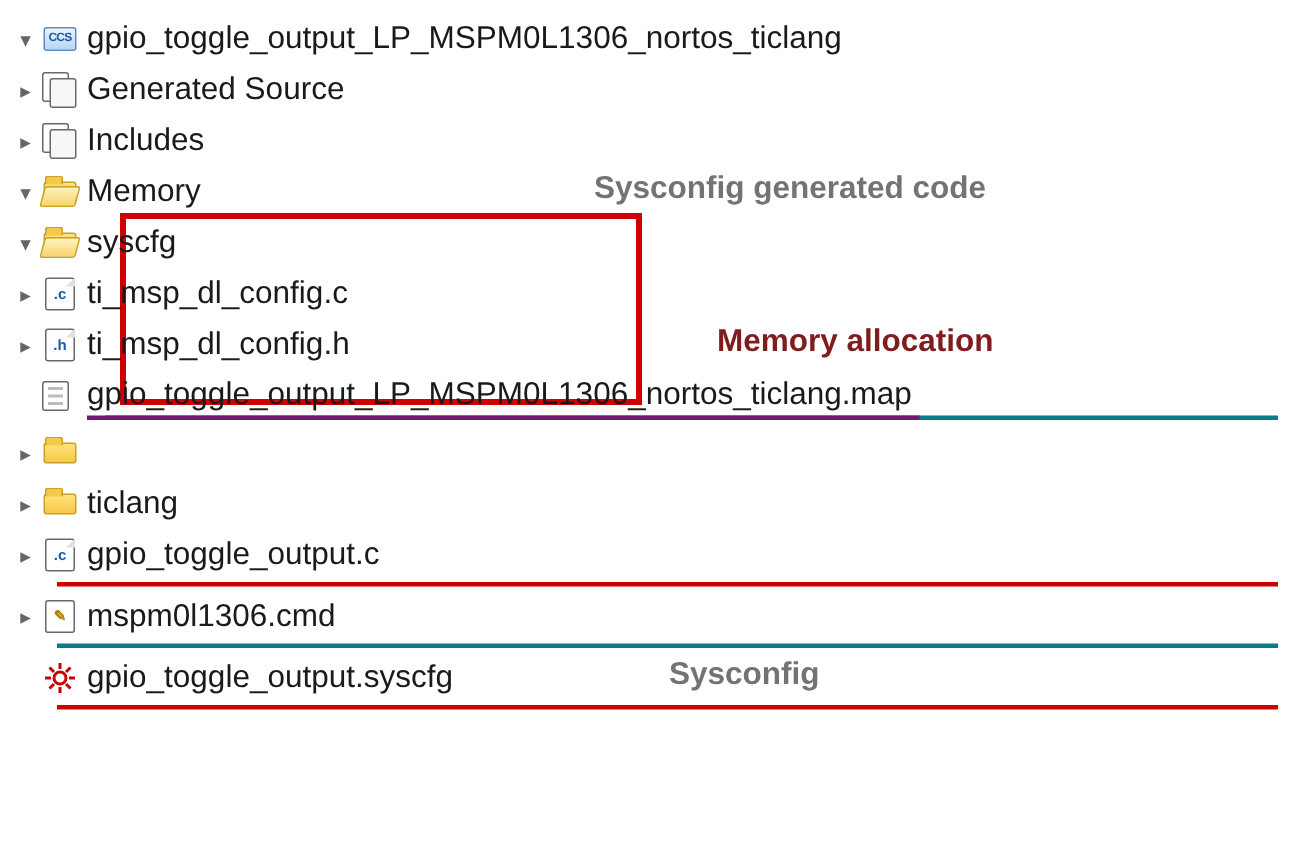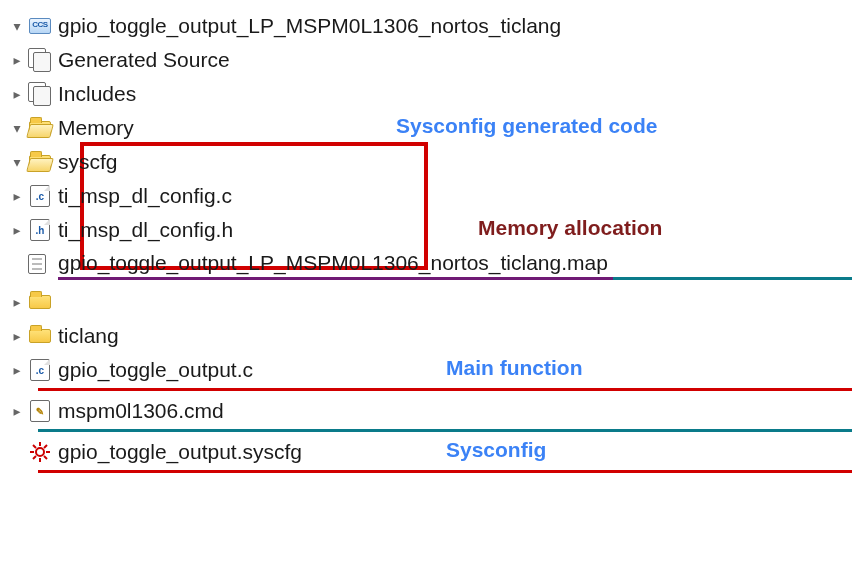--- a/index.html
+++ b/index.html
@@ -36,21 +36,21 @@
       align-items: center;
       justify-content: center;
     }
     .label { white-space: nowrap; }
     .ann {
       position: absolute;
       font-weight: 700;
       font-size: 21px;
       white-space: nowrap;
     }
-    .red { color: #3b82f6; }
+    .red { color: #737373; }
     .teal { color: #7f1d1d; }
     .redbox {
       position: absolute;
       border: 4px solid #d10000;
       pointer-events: none;
     }
     
     .icon-folder {
       width: 22px; height: 14px;
       background: linear-gradient(#ffe27a,#f7c948);
@@ -222,21 +222,20 @@
       </span>
     <span class="label">ticlang</span>
   </div>
 
   <div class="node pad1 row-block" style="position:relative;">
     <span class="caret">▸</span>
     <span class="icon-slot">
         <span class="icon-file corner">.c</span>
       </span>
     <span class="label">gpio_toggle_output.c</span>
-    <span class="ann red" style="left:438px; top:2px;">Main function</span>
   </div>
   <div style="margin-left:30px;border-bottom:3px solid #d10000;margin-right:5px;"></div>
 
   <div class="node pad1 row-block" style="position:relative;margin-top:4px;">
     <span class="caret">▸</span>
     <span class="icon-slot">
       <span class="icon-file" style="color:#b38100;">✎</span>
     </span>
     <span class="label">mspm0l1306.cmd</span>
   </div>

